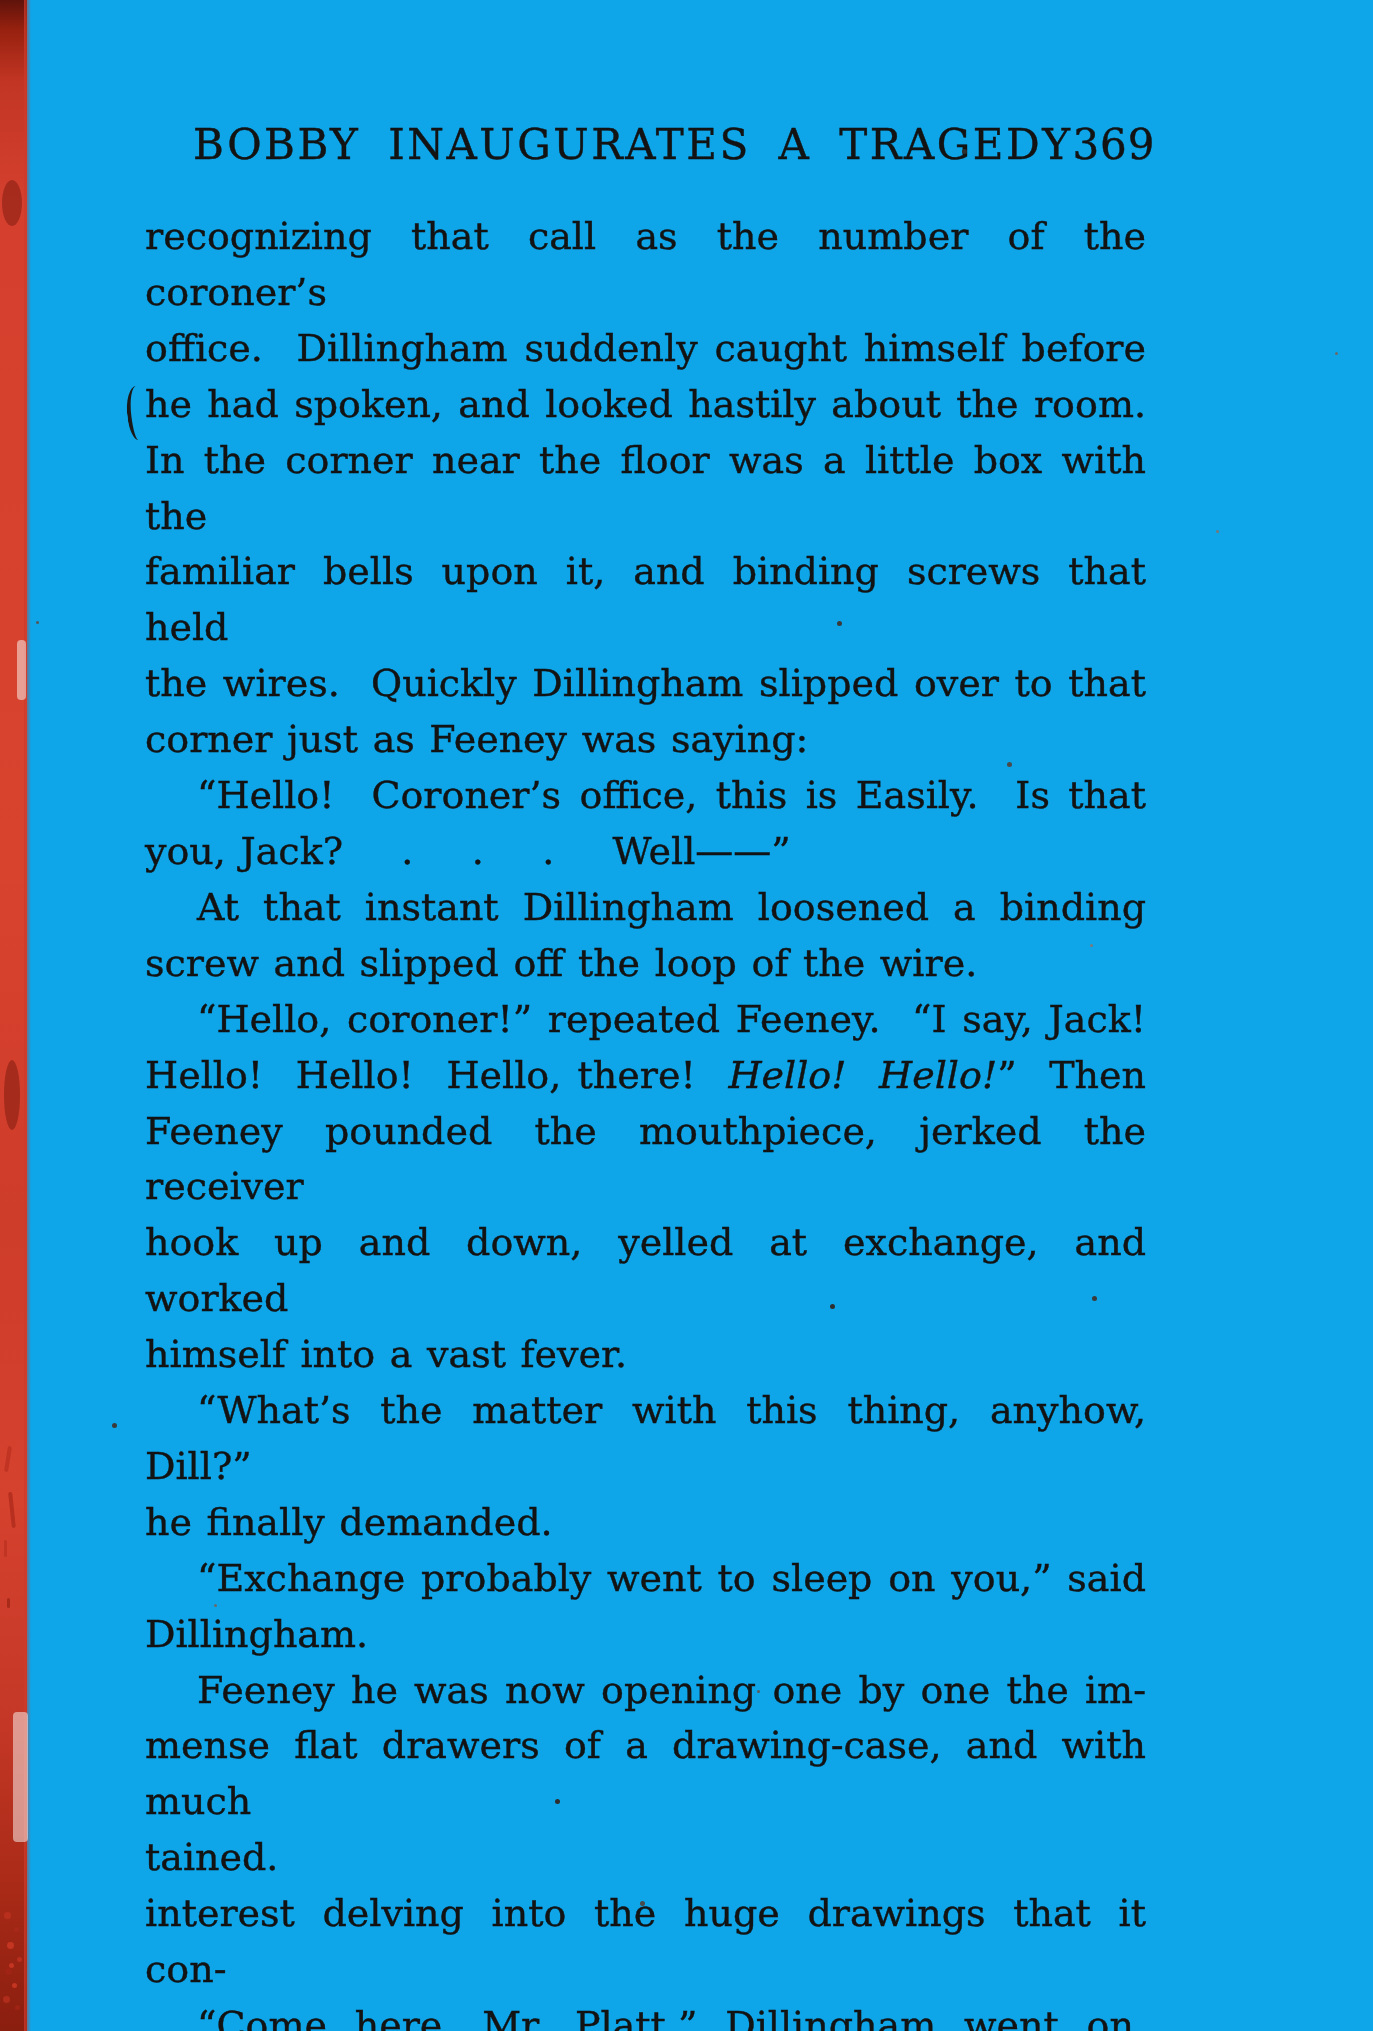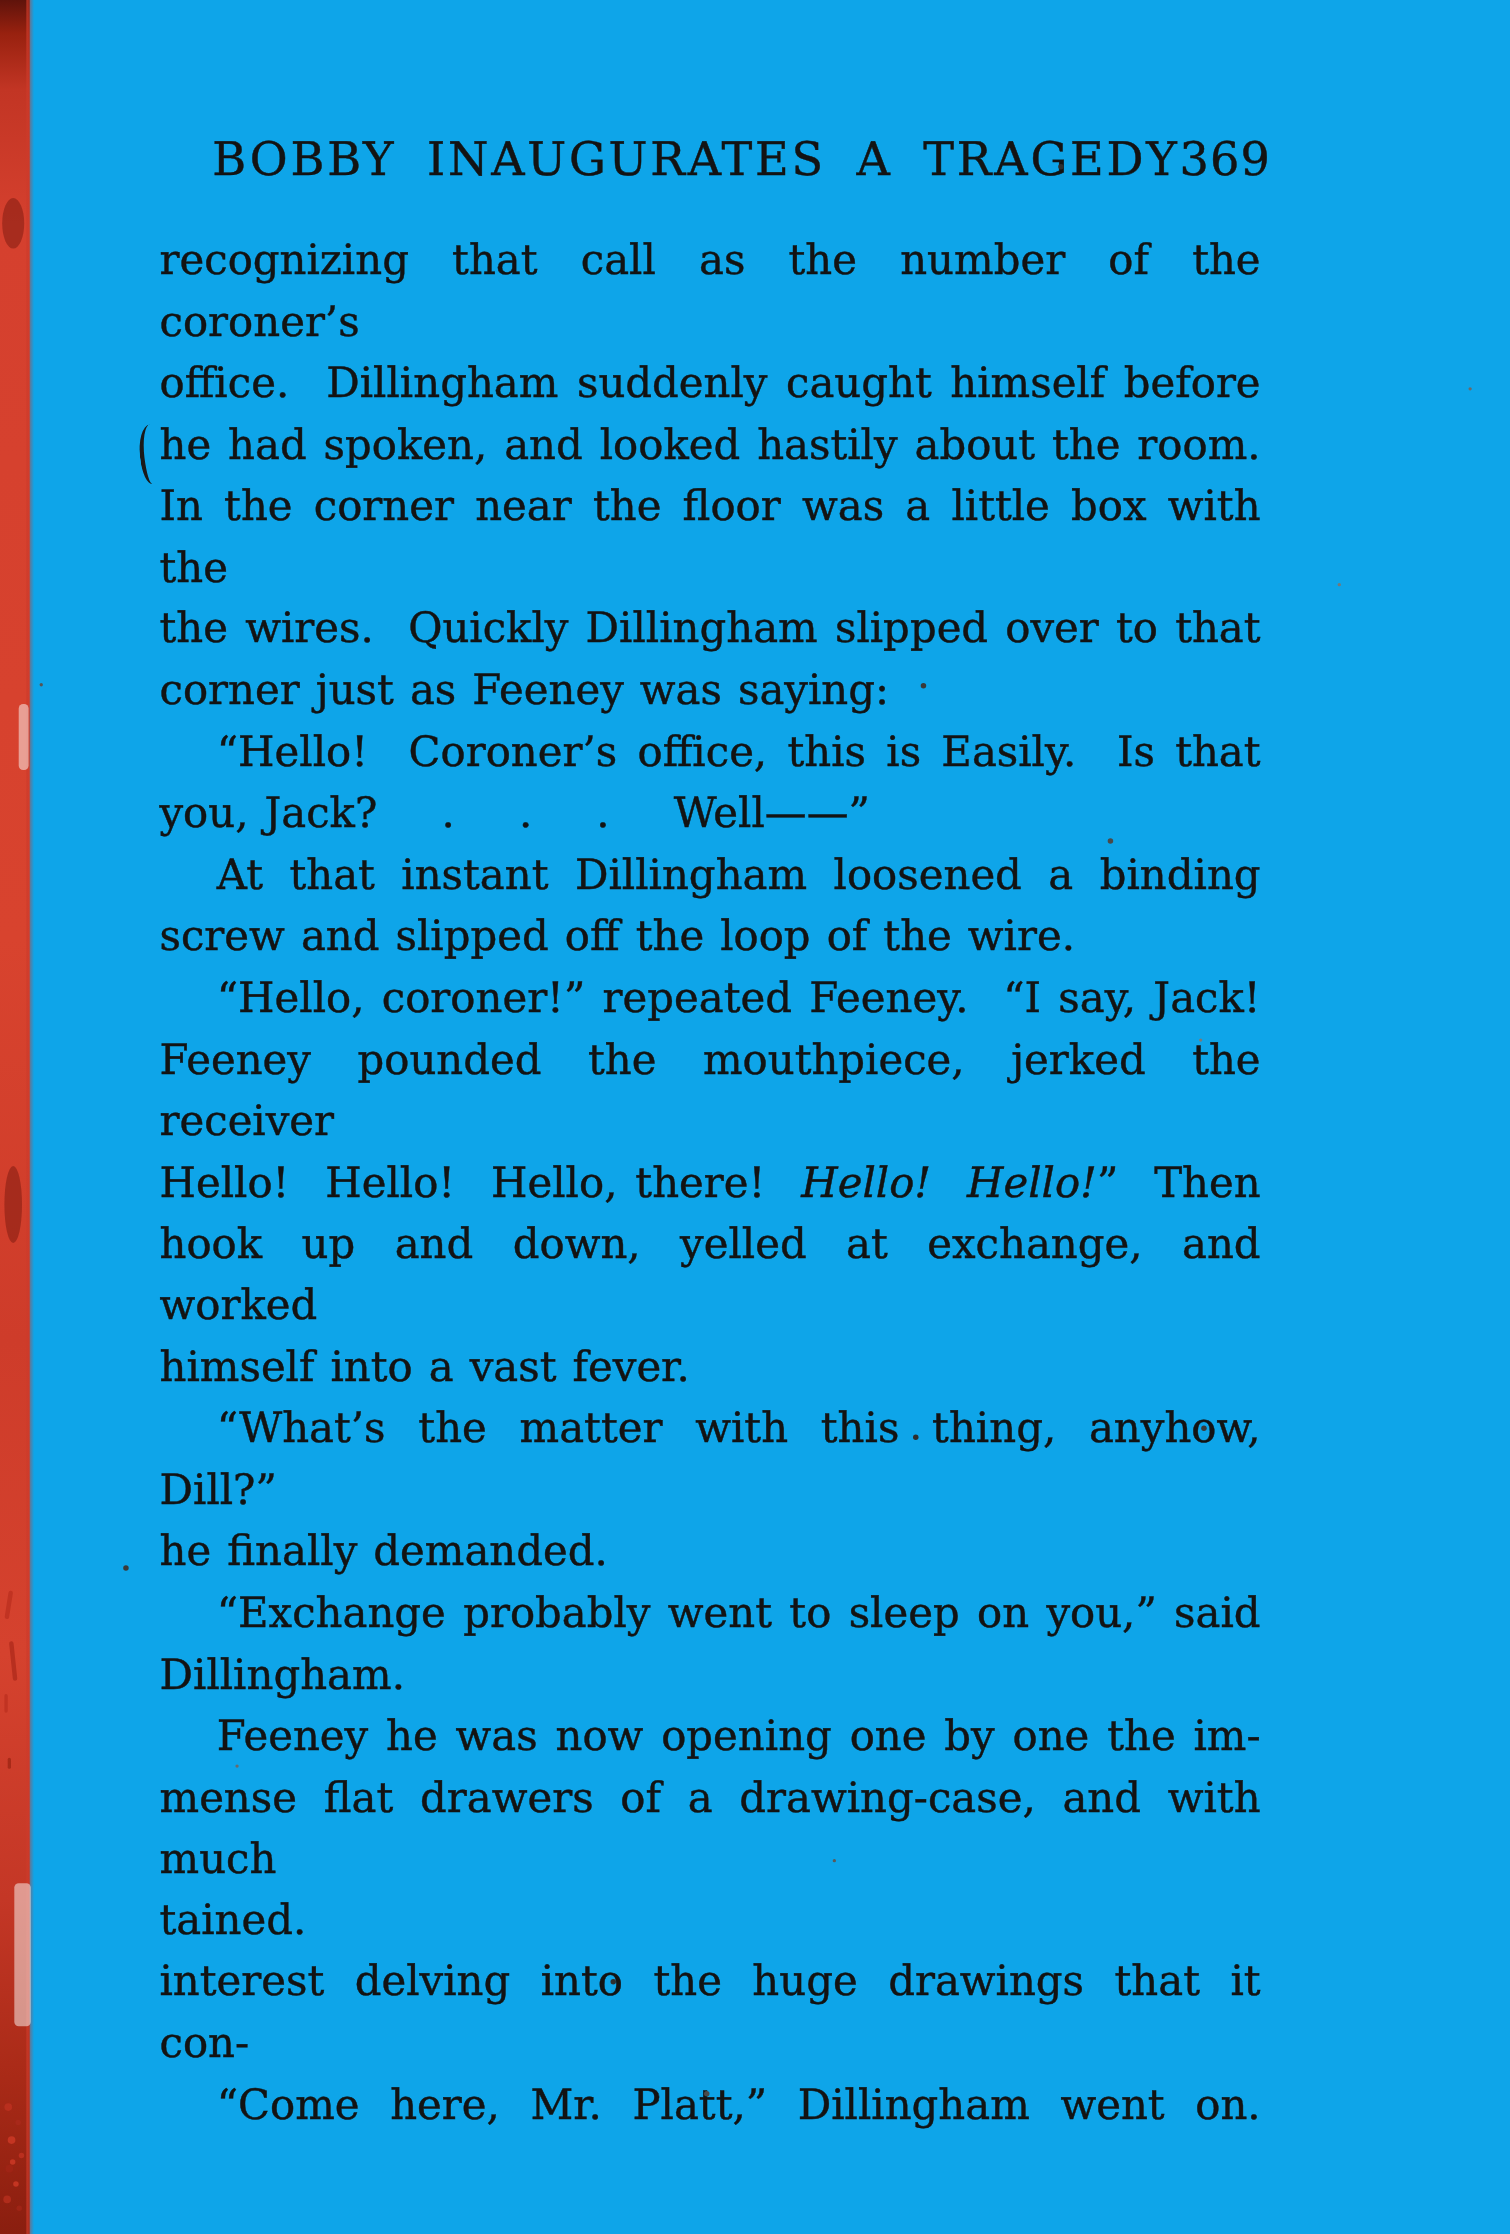--- a/index.html
+++ b/index.html
@@ -93,29 +93,30 @@
   <div class="header">
     <span class="title">BOBBY INAUGURATES A TRAGEDY</span>
     <span class="pagenum">369</span>
   </div>
 
   <div class="bodytext">
       <div class="line j"><span>recognizing that call as the number of the coroner’s</span></div>
       <div class="line j"><span>office.  Dillingham suddenly caught himself before</span></div>
       <div class="line j"><span>he had spoken, and looked hastily about the room.</span></div>
       <div class="line j"><span>In the corner near the floor was a little box with the</span></div>
+      <div class="line j"><span>familiar bells upon it, and binding screws that held</span></div>
       <div class="line j"><span>the wires.  Quickly Dillingham slipped over to that</span></div>
       <div class="line"><span>corner just as Feeney was saying:</span></div>
       <div class="line j ind"><span>“Hello!  Coroner’s office, this is Easily.  Is that</span></div>
       <div class="line"><span>you, Jack?    .    .    .    Well——”</span></div>
       <div class="line j ind"><span>At that instant Dillingham loosened a binding</span></div>
       <div class="line"><span>screw and slipped off the loop of the wire.</span></div>
       <div class="line j ind"><span>“Hello, coroner!” repeated Feeney.  “I say, Jack!</span></div>
+      <div class="line j"><span>Hello!  Hello!  Hello, there!  </span><span class="it">Hello!  Hello!</span><span>”  Then</span></div>
       <div class="line j"><span>Feeney pounded the mouthpiece, jerked the receiver</span></div>
-      <div class="line j"><span>Hello!  Hello!  Hello, there!  </span><span class="it">Hello!  Hello!</span><span>”  Then</span></div>
       <div class="line j"><span>hook up and down, yelled at exchange, and worked</span></div>
       <div class="line"><span>himself into a vast fever.</span></div>
       <div class="line j ind"><span>“What’s the matter with this thing, anyhow, Dill?”</span></div>
       <div class="line"><span>he finally demanded.</span></div>
       <div class="line j ind"><span>“Exchange probably went to sleep on you,” said</span></div>
       <div class="line"><span>Dillingham.</span></div>
       <div class="line j ind"><span>Feeney he was now opening one by one the im-</span></div>
       <div class="line j"><span>mense flat drawers of a drawing-case, and with much</span></div>
       <div class="line"><span>tained.</span></div>
       <div class="line j"><span>interest delving into the huge drawings that it con-</span></div>

